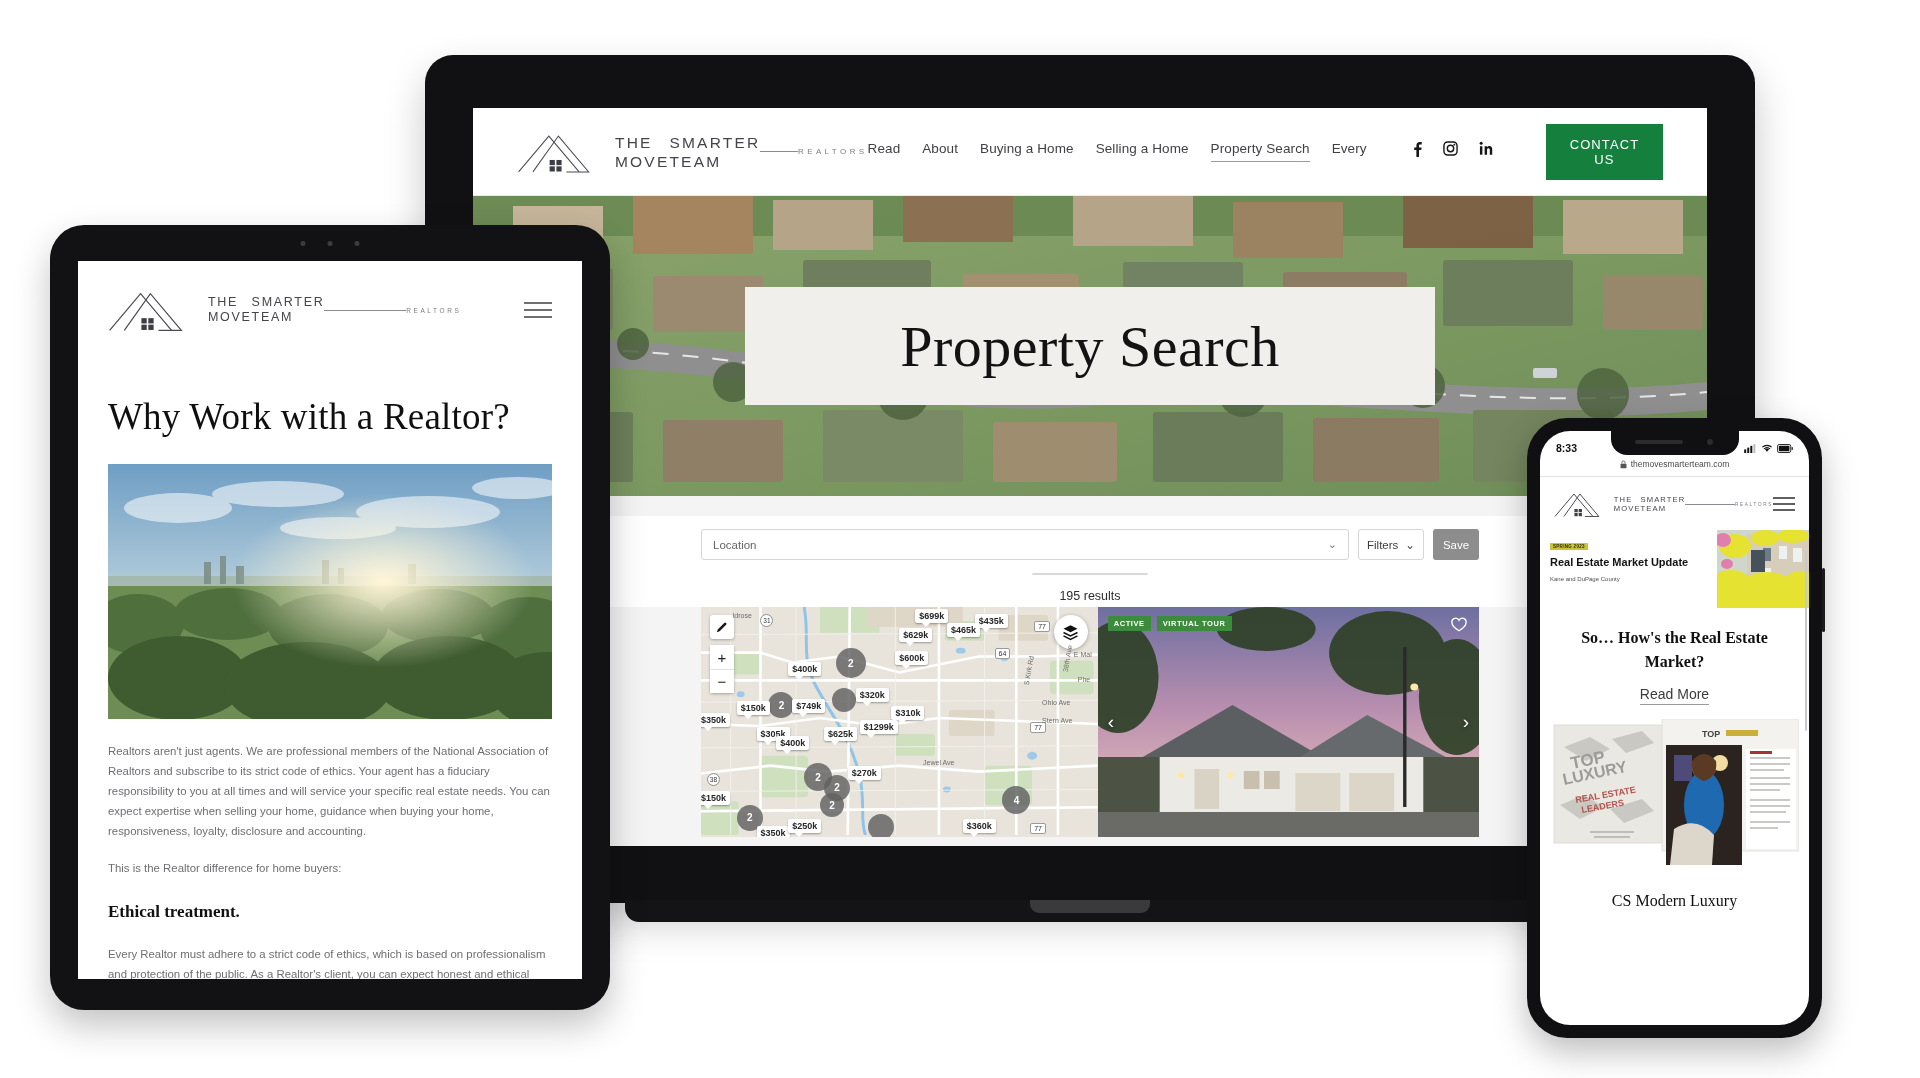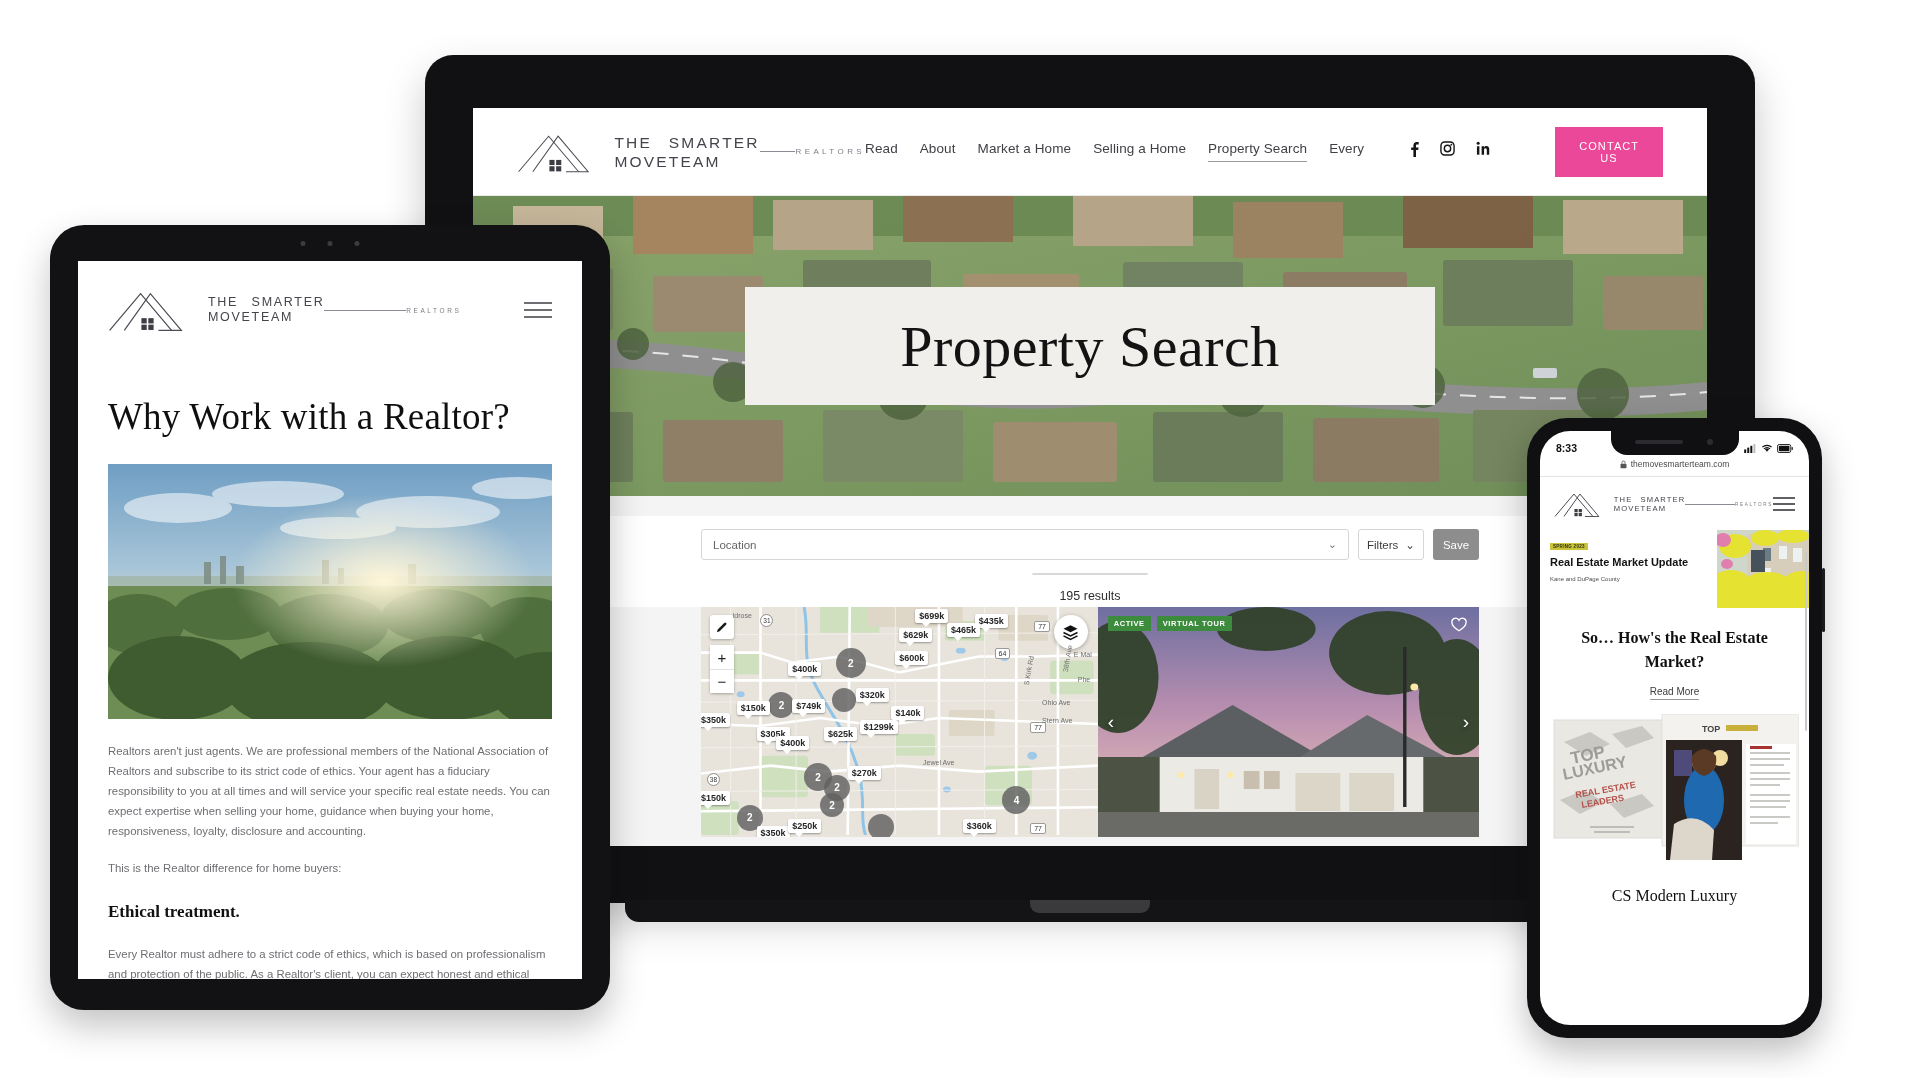--- a/index.html
+++ b/index.html
@@ -47,22 +47,22 @@
 
   .nav{ margin-left:auto; display:flex; align-items:center; gap:22px; }
   .nav a{
     font-size:13.5px; color:#3f3f46; text-decoration:none; letter-spacing:.1px;
     padding-bottom:5px; border-bottom:1.6px solid transparent; white-space:nowrap;
   }
   .nav a.active{ border-bottom-color:#9a9aa0; }
   .socials{ display:flex; align-items:center; gap:21px; margin-left:24px; }
   .socials svg{ display:block; }
   .btn-contact{
-    margin-left:42px; background:#ec4899; color:#fff; border:none;
-    font-size:11px; letter-spacing:1.1px; padding:13px 24px; cursor:pointer;
+    margin-left:30px; background:#15803d; color:#fff; border:none;
+    font-size:13px; letter-spacing:1.1px; padding:13px 24px; cursor:pointer;
     font-family:inherit;
   }
 
   
   .hero{ position:relative; height:300px; overflow:hidden; }
   .hero-photo{ position:absolute; inset:0; }
   .hero-band{
     position:absolute; left:50%; top:50%; transform:translate(-50%,-50%);
     width:690px; height:118px; background:#f0efec;
     display:flex; align-items:center; justify-content:center;
@@ -229,21 +229,21 @@
   .tagpill{ background:#c9c43a; color:#2c2c10; font-size:4.5px; font-weight:700;
             padding:1px 3px; display:inline-block; letter-spacing:.3px; }
   .ph-hero-title{ font-size:11px; line-height:17.5px; font-weight:700; color:#121212; margin-top:2px; }
   .ph-hero-sub{ font-size:6px; color:#4d4d4d; margin-top:4px; }
   .ph-hero-r{ width:92px; position:relative; overflow:hidden; }
   .ph-h2{
     font-family:"Liberation Serif", serif; font-size:16px; line-height:24px;
     text-align:center; color:#101010; padding:18px 16px 0;
   }
   .ph-readmore{
-    display:block; text-align:center; font-size:10px; color:#3b3b3b; margin-top:12px;
+    display:block; text-align:center; font-size:14px; color:#3b3b3b; margin-top:12px;
     text-decoration:none; border-bottom:1px solid #9a9a9a; width:fit-content;
     margin-left:auto; margin-right:auto; padding-bottom:2px;
   }
   .ph-mag{ margin:14px 10px 0; height:155px; display:flex; position:relative; }
   .ph-cap{
     font-family:"Liberation Serif", serif; font-size:16px; text-align:center;
     color:#101010; margin-top:18px;
   }
   .scrollbar{ position:absolute; right:2px; top:120px; width:2px; height:180px;
               background:#c9c9cc; border-radius:2px; }
@@ -274,21 +274,21 @@
             <div class="logo-l1">THE MOVE</div>
             <div class="logo-l2">SMARTER TEAM</div>
             <div class="logo-rule"></div>
             <div class="logo-l3">REALTORS</div>
           </div>
         </div>
 
         <nav class="nav">
           <a href="#">Read</a>
           <a href="#">About</a>
-          <a href="#">Market a Home</a>
+          <a href="#">Buying a Home</a>
           <a href="#">Selling a Home</a>
           <a href="#" class="active">Property Search</a>
           <a href="#">Every</a>
 
           <div class="socials">
             <a href="#">
               <svg width="9" height="16" viewBox="0 0 9 16">
                   <path d="M6 16V9h2.2l.4-2.6H6V4.8c0-.75.2-1.26 1.3-1.26H8.7V1.1A18 18 0 0 0 6.7 1C4.7 1 3.4 2.2 3.4 4.5v1.9H1.2V9h2.2v7z" fill="#161616"></path>
                 </svg>
             </a>
@@ -524,21 +524,21 @@
 
             <div class="pin" style="left:54%;top:1%">$699k</div>
             <div class="pin" style="left:69%;top:3%">$435k</div>
             <div class="pin" style="left:50%;top:9%">$629k</div>
             <div class="pin" style="left:62%;top:7%">$465k</div>
             <div class="pin" style="left:49%;top:19%">$600k</div>
             <div class="pin" style="left:22%;top:24%">$400k</div>
             <div class="pin" style="left:39%;top:35%">$320k</div>
             <div class="pin" style="left:9%;top:41%">$150k</div>
             <div class="pin" style="left:23%;top:40%">$749k</div>
-            <div class="pin" style="left:48%;top:43%">$140k</div>
+            <div class="pin" style="left:48%;top:43%">$310k</div>
             <div class="pin" style="left:-1%;top:46%">$350k</div>
             <div class="pin" style="left:40%;top:49%">$1299k</div>
             <div class="pin" style="left:31%;top:52%">$625k</div>
             <div class="pin" style="left:14%;top:52%">$305k</div>
             <div class="pin" style="left:19%;top:56%">$400k</div>
             <div class="pin" style="left:37%;top:69%">$270k</div>
             <div class="pin" style="left:-1%;top:80%">$150k</div>
             <div class="pin" style="left:66%;top:92%">$360k</div>
             <div class="pin" style="left:14%;top:95%">$350k</div>
             <div class="pin" style="left:22%;top:92%">$250k</div>

